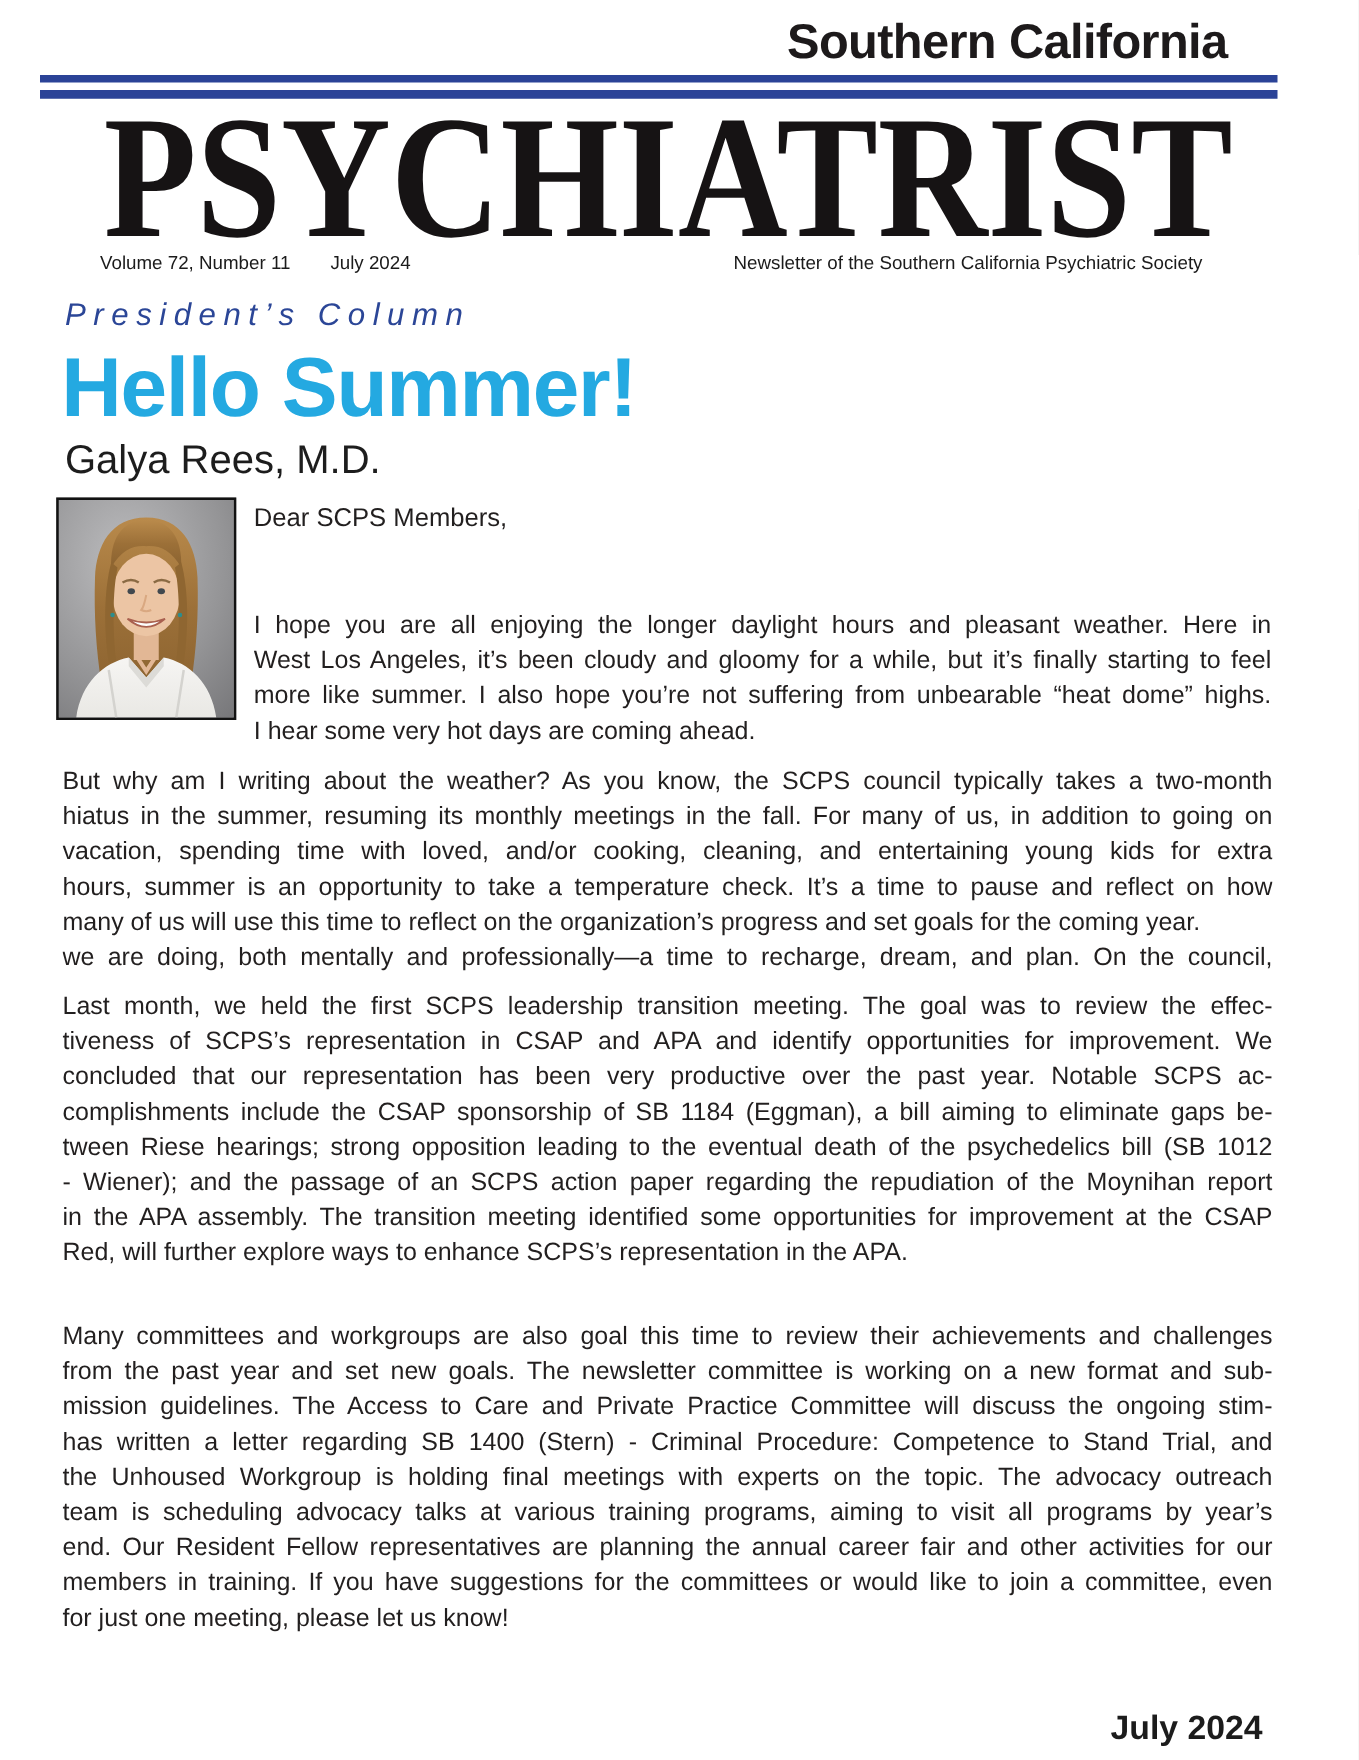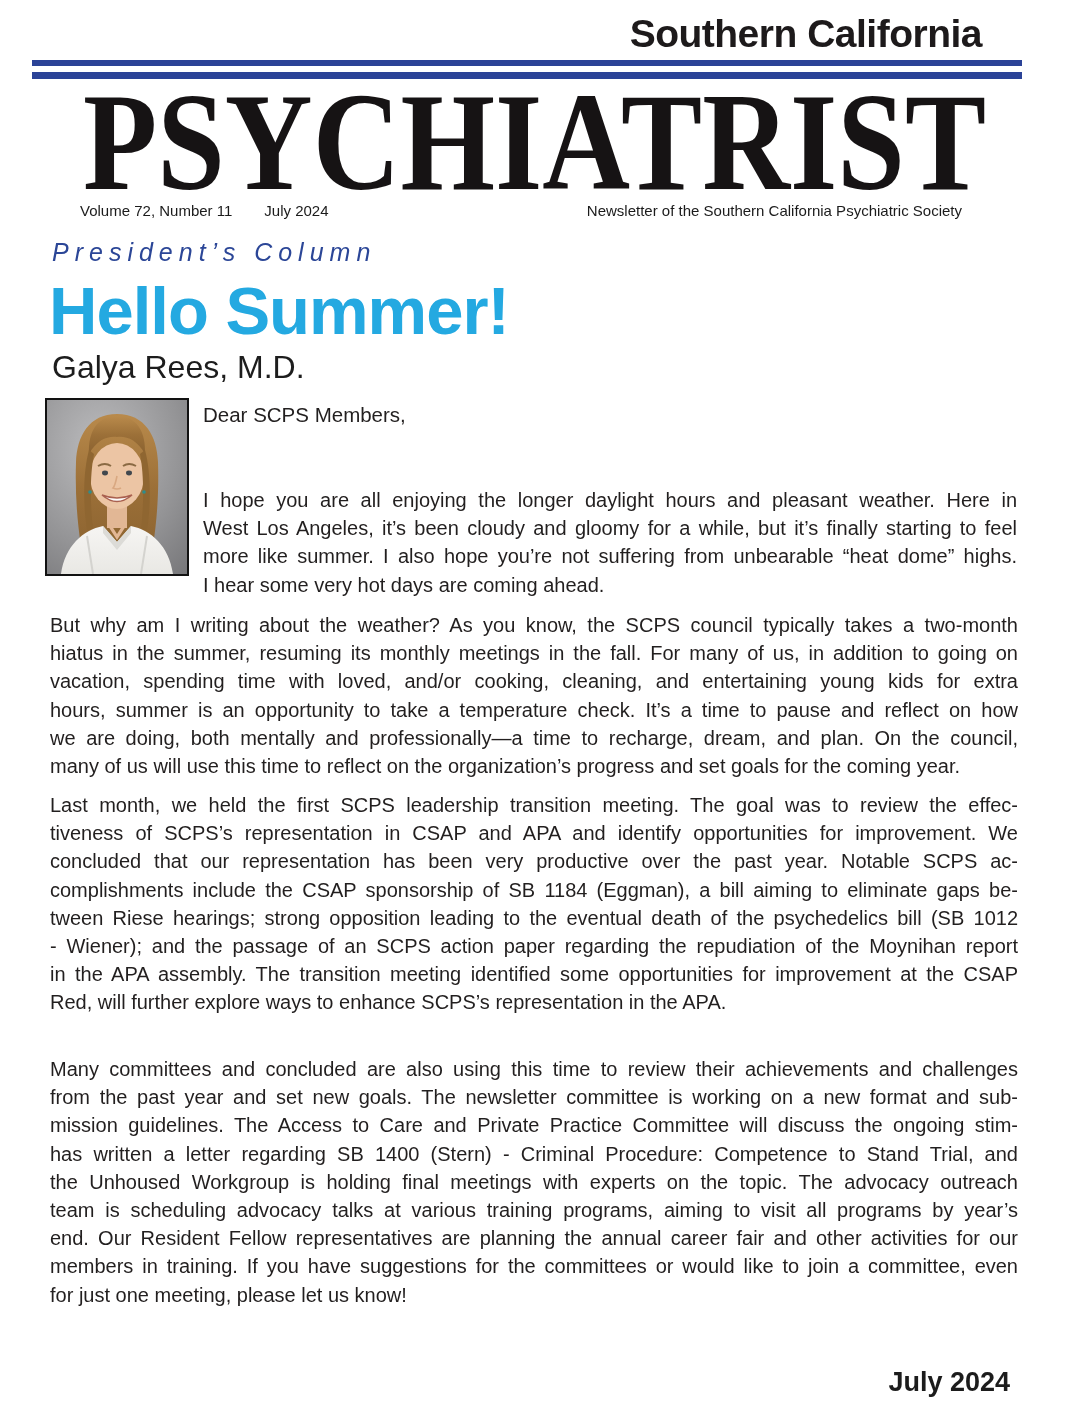--- a/index.html
+++ b/index.html
@@ -150,35 +150,35 @@
           <div class="bodyline last">I hear some very hot days are coming ahead.</div>
         </div>
     </div>
   </div>
 
   <div class="para para-2">
       <div class="bodyline">But why am I writing about the weather? As you know, the SCPS council typically takes a two-month</div>
       <div class="bodyline">hiatus in the summer, resuming its monthly meetings in the fall. For many of us, in addition to going on</div>
       <div class="bodyline">vacation, spending time with loved, and/or cooking, cleaning, and entertaining young kids for extra</div>
       <div class="bodyline">hours, summer is an opportunity to take a temperature check. It’s a time to pause and reflect on how</div>
+      <div class="bodyline last">many of us will use this time to reflect on the organization’s progress and set goals for the coming year.</div>
       <div class="bodyline">we are doing, both mentally and professionally—a time to recharge, dream, and plan. On the council,</div>
-      <div class="bodyline last">many of us will use this time to reflect on the organization’s progress and set goals for the coming year.</div>
     </div>
   <div class="para para-3">
       <div class="bodyline">Last month, we held the first SCPS leadership transition meeting. The goal was to review the effec-</div>
       <div class="bodyline">tiveness of SCPS’s representation in CSAP and APA and identify opportunities for improvement. We</div>
       <div class="bodyline">concluded that our representation has been very productive over the past year. Notable SCPS ac-</div>
       <div class="bodyline">complishments include the CSAP sponsorship of SB 1184 (Eggman), a bill aiming to eliminate gaps be-</div>
       <div class="bodyline">tween Riese hearings; strong opposition leading to the eventual death of the psychedelics bill (SB 1012</div>
       <div class="bodyline">- Wiener); and the passage of an SCPS action paper regarding the repudiation of the Moynihan report</div>
       <div class="bodyline">in the APA assembly. The transition meeting identified some opportunities for improvement at the CSAP</div>
       <div class="bodyline last">Red, will further explore ways to enhance SCPS’s representation in the APA.</div>
     </div>
   <div class="para para-4">
-      <div class="bodyline">Many committees and concluded are also using this time to review their achievements and challenges</div>
+      <div class="bodyline">Many committees and workgroups are also goal this time to review their achievements and challenges</div>
       <div class="bodyline">from the past year and set new goals. The newsletter committee is working on a new format and sub-</div>
       <div class="bodyline">mission guidelines. The Access to Care and Private Practice Committee will discuss the ongoing stim-</div>
       <div class="bodyline">has written a letter regarding SB 1400 (Stern) - Criminal Procedure: Competence to Stand Trial, and</div>
       <div class="bodyline">the Unhoused Workgroup is holding final meetings with experts on the topic. The advocacy outreach</div>
       <div class="bodyline">team is scheduling advocacy talks at various training programs, aiming to visit all programs by year’s</div>
       <div class="bodyline">end. Our Resident Fellow representatives are planning the annual career fair and other activities for our</div>
       <div class="bodyline">members in training. If you have suggestions for the committees or would like to join a committee, even</div>
       <div class="bodyline last">for just one meeting, please let us know!</div>
     </div>
 

